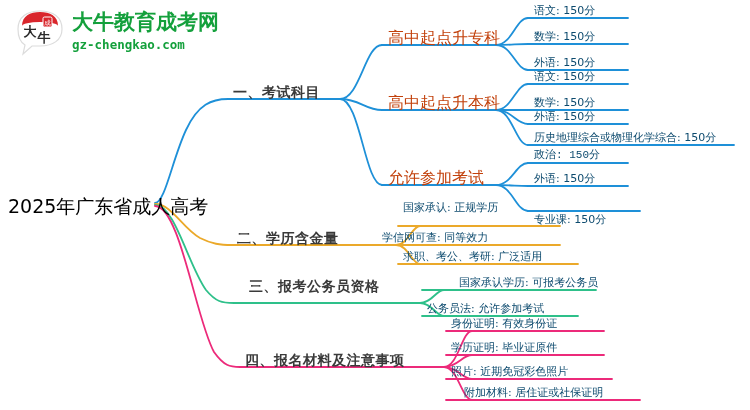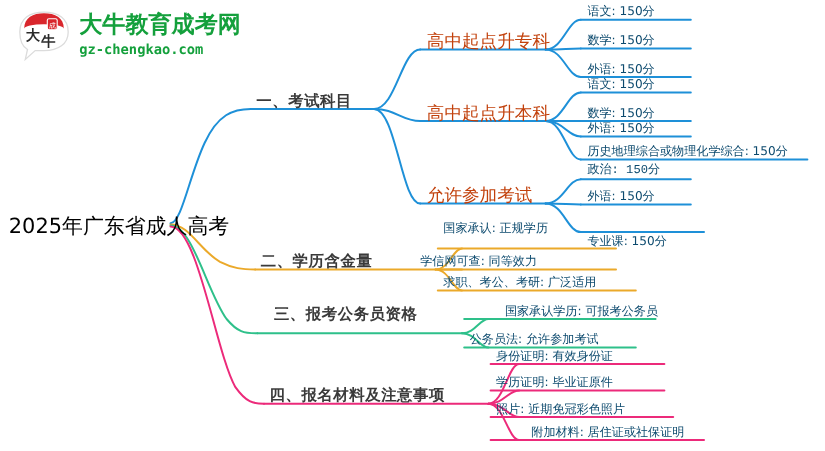--- a/index.html
+++ b/index.html
@@ -205,13 +205,13 @@
 <div class="node leaf" style="left:403px; top:251px;">求职、考公、考研: 广泛适用</div>
 
 <div class="node lvl1" style="left:239px; top:279px;margin-left:10px;">三、报考公务员资格</div>
 <div class="node leaf" style="left:427px; top:277px;margin-left:32px;">国家承认学历: 可报考公务员</div>
 <div class="node leaf" style="left:427px; top:303px;">公务员法: 允许参加考试</div>
 
 <div class="node lvl1" style="left:245px; top:353px;">四、报名材料及注意事项</div>
 <div class="node leaf" style="left:451px; top:318px;">身份证明: 有效身份证</div>
 <div class="node leaf" style="left:451px; top:342px;">学历证明: 毕业证原件</div>
 <div class="node leaf" style="left:451px; top:366px;">照片: 近期免冠彩色照片</div>
-<div class="node leaf" style="left:451px; top:387px;padding-left:32px;">附加材料: 居住证或社保证明</div>
+<div class="node leaf" style="left:432px; top:387px;padding-left:32px;">附加材料: 居住证或社保证明</div>
 
 </body></html>

